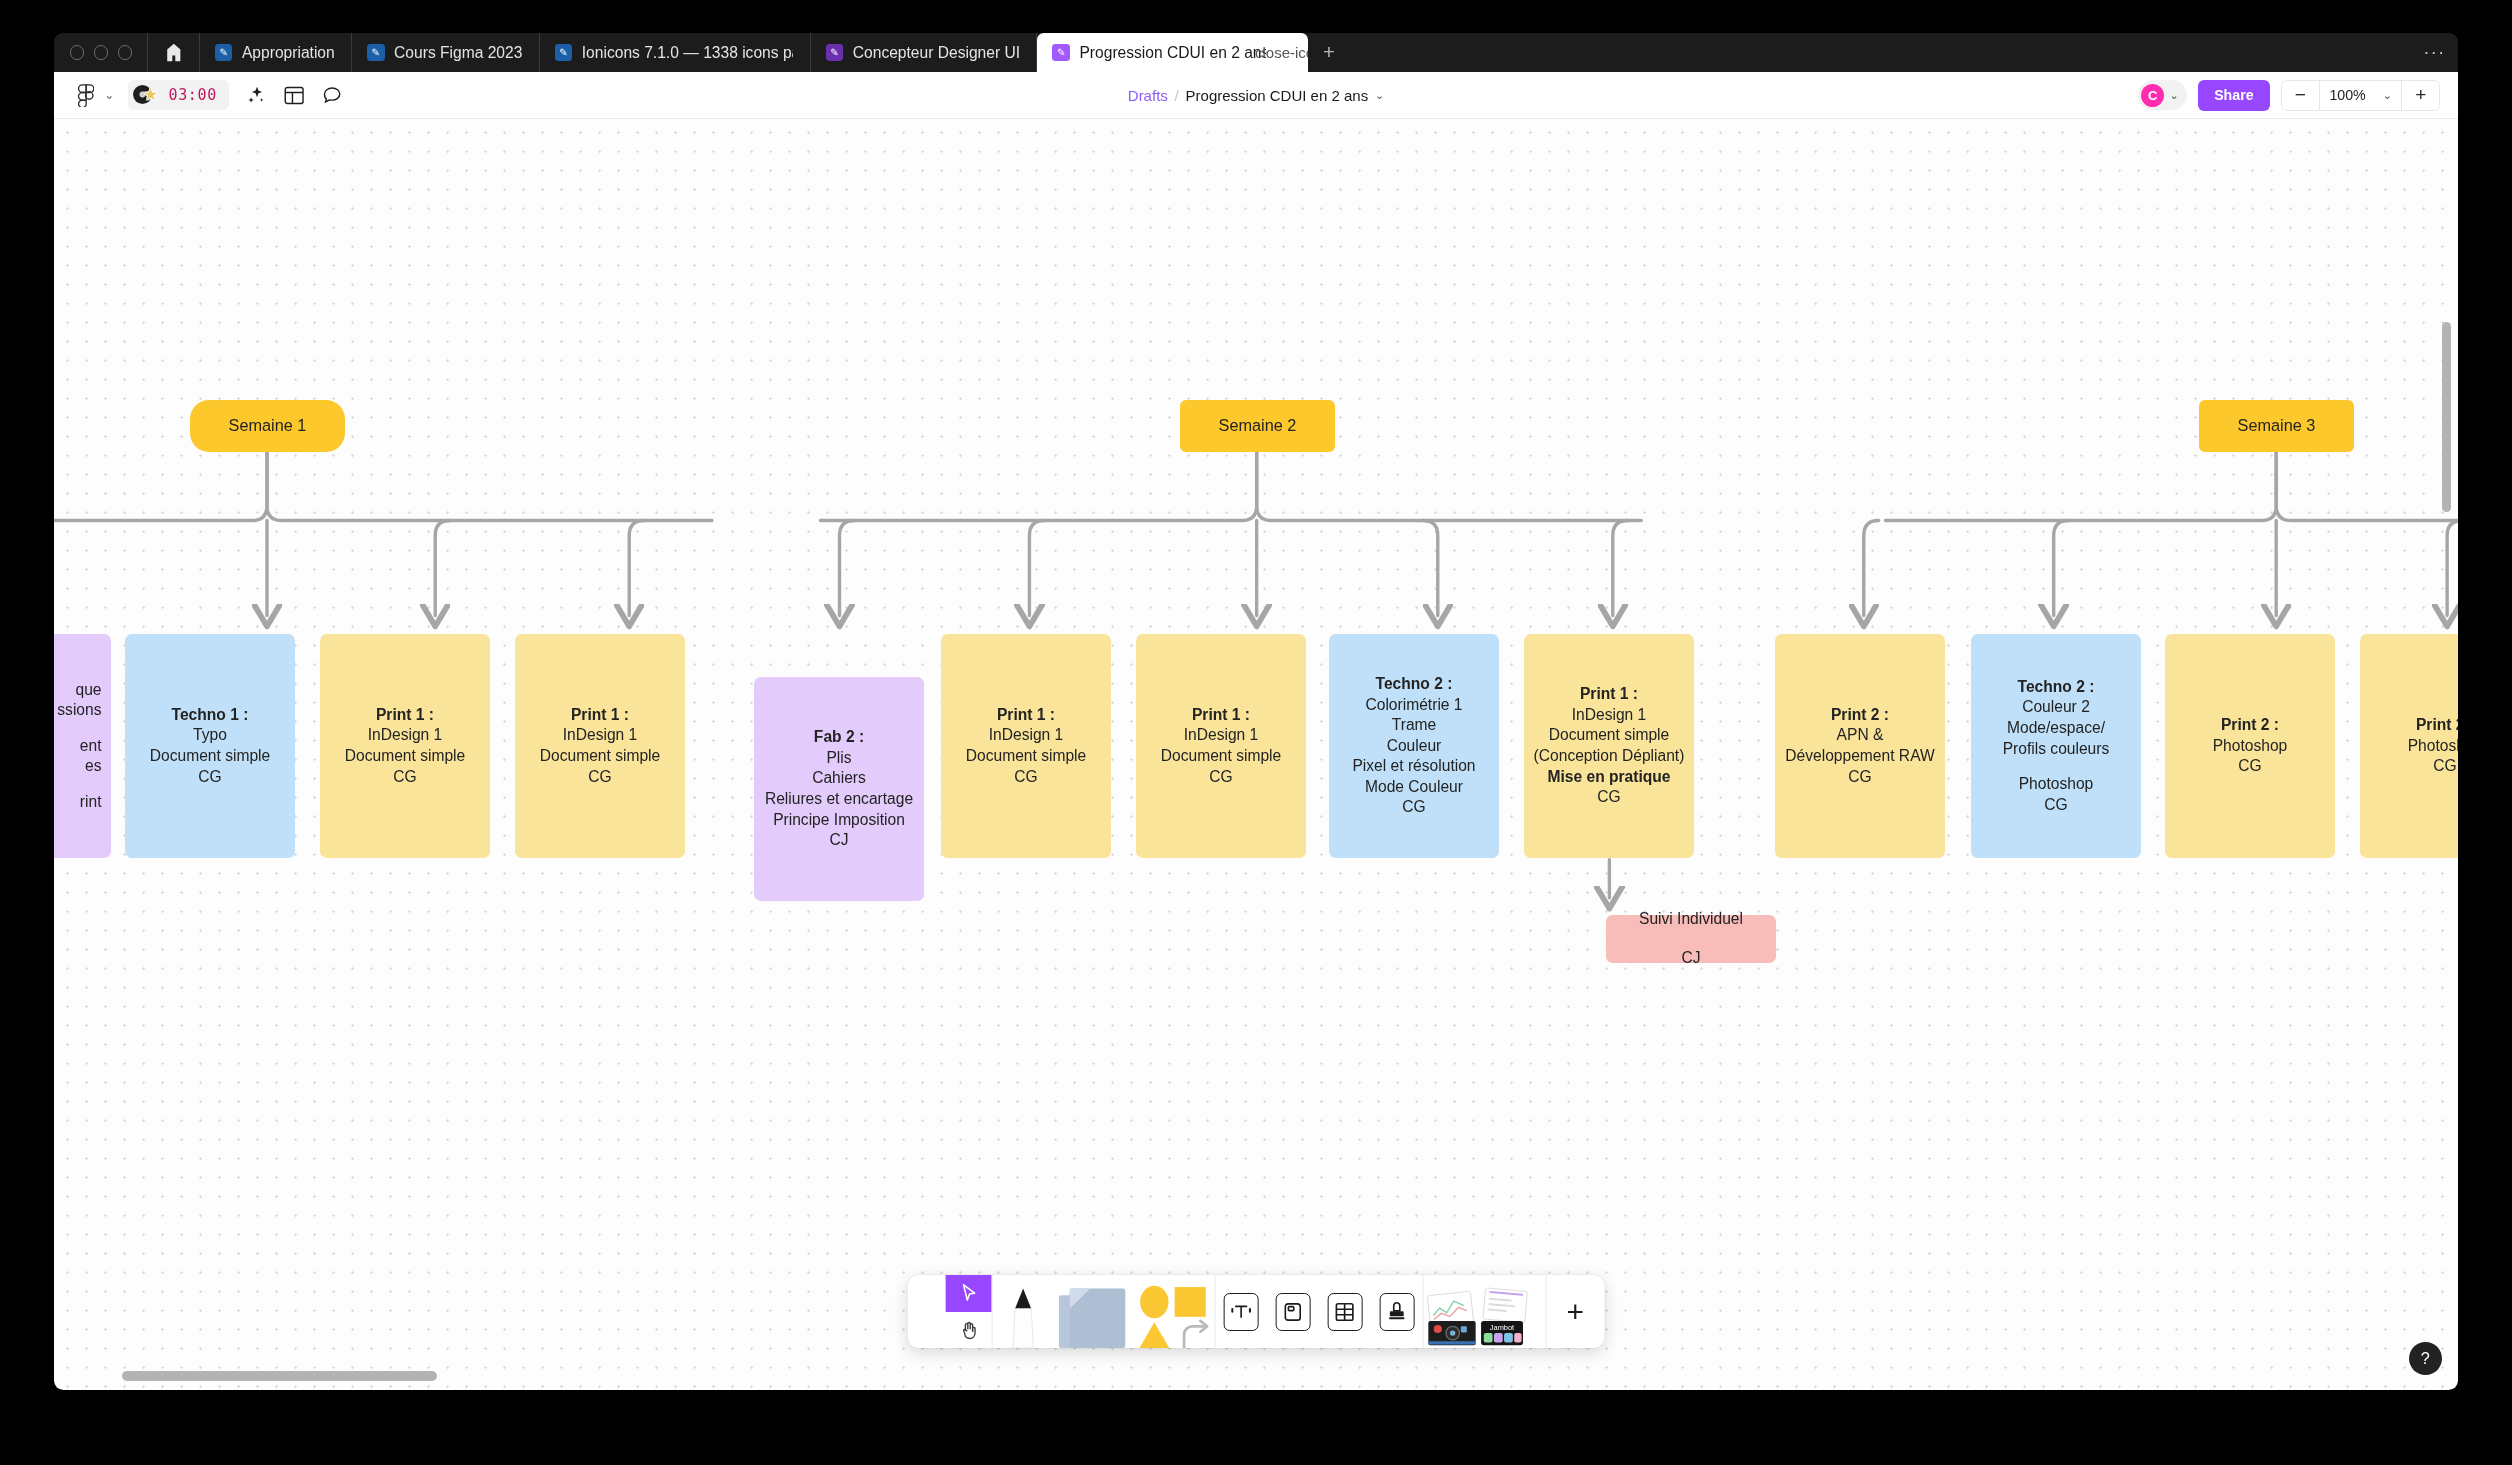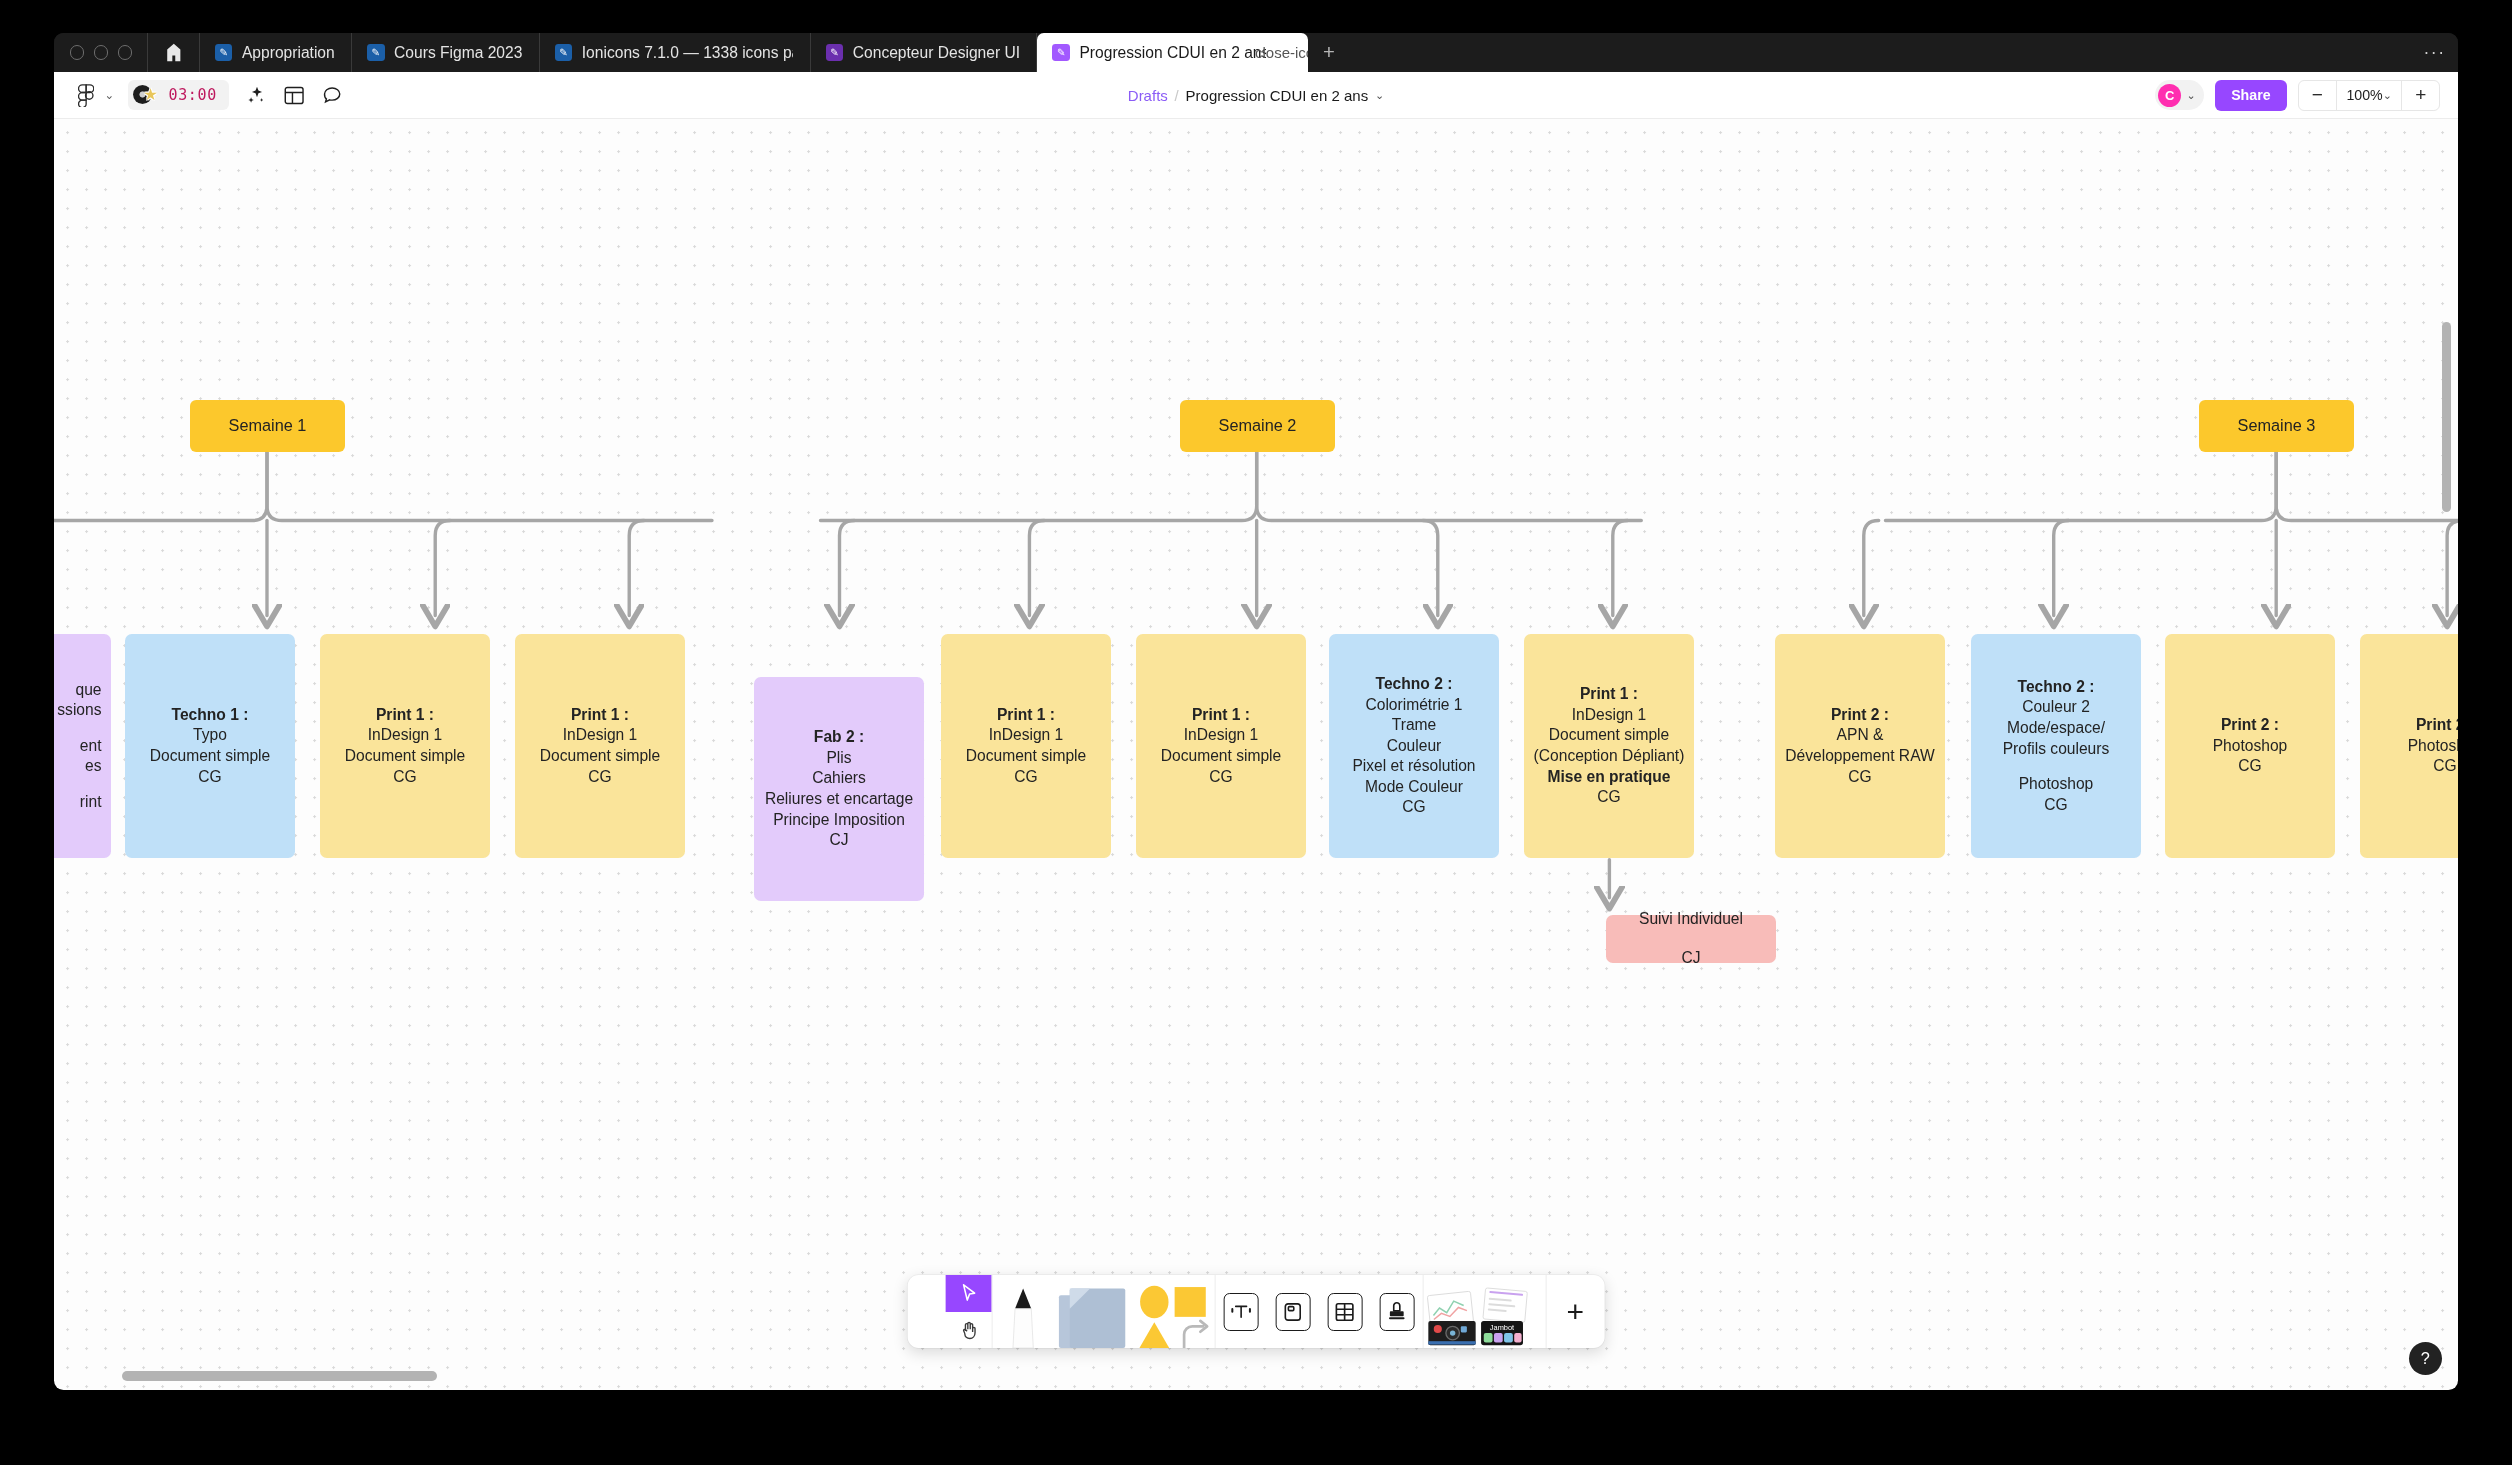--- a/index.html
+++ b/index.html
@@ -157,21 +157,21 @@
   .zoomgrp {
     display: flex; align-items: center;
     border: 0.7px solid #e6e6e6; border-radius: 6.1px; height: 31px;
   }
   .zbtn {
     width: 37px; height: 30px;
     display: flex; align-items: center; justify-content: center;
     font-size: 19px; color: #2b2b2b;
   }
   .zval {
-    display: flex; align-items: center; gap: 0;
+    display: flex; align-items: center; gap: 17px;
     padding: 0 9.5px; height: 30px;
     border-left: 0.7px solid #e6e6e6; border-right: 0.7px solid #e6e6e6;
     font-size: 14.2px; color: #1f1f1f;
   }
 
   
   .canvas {
     flex: 1 1 auto;
     position: relative;
     background-color: #fdfdfd;
@@ -413,21 +413,21 @@
 
         <path d="M3276,490 L3276,570 Q3276,592 3298,592 L3560,592"></path>
         <path d="M3276,490 L3276,570 Q3276,592 3254,592 L2700,592"></path>
         <path d="M3276,592 L3276,732" marker-end="url(#arw)"></path>
         <path d="M2690,592 Q2668,592 2668,614 L2668,732" marker-end="url(#arw)"></path>
         <path d="M2970,592 Q2948,592 2948,614 L2948,732" marker-end="url(#arw)"></path>
         <path d="M3550,592 Q3528,592 3528,614 L3528,732" marker-end="url(#arw)"></path>
       </g>
     </svg>
 
-    <div class="node week" style="left:136px; top:281px;">
+    <div class="node week" style="left:136px; top:281px;border-radius:19px;">
       <span class="ln">Semaine 1</span>
     </div>
     <div class="node week" style="left:1126px; top:281px;">
       <span class="ln">Semaine 2</span>
     </div>
     <div class="node week" style="left:2145px; top:281px;">
       <span class="ln">Semaine 3</span>
     </div>
 
     <div class="node c-purple" style="left:-100px; top:515px; width:157px; height:224px; align-items:flex-end; padding-right:9.5px;">

